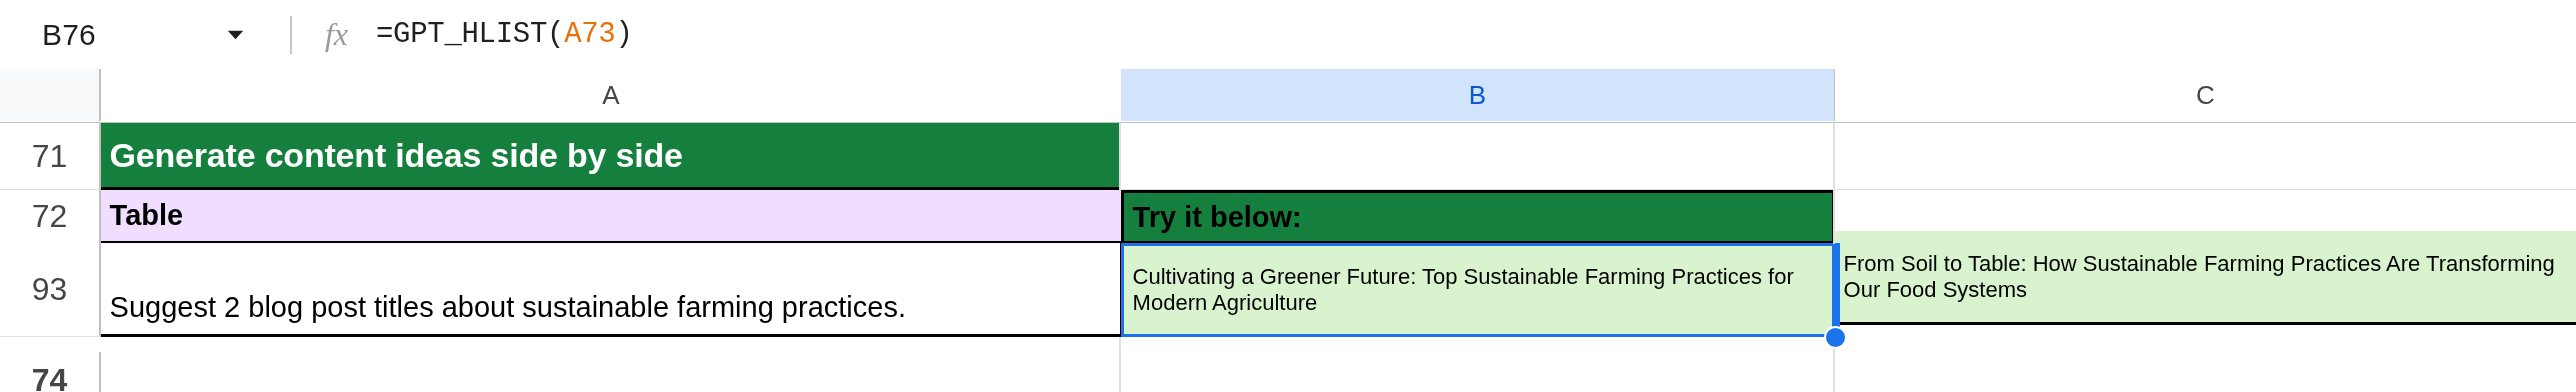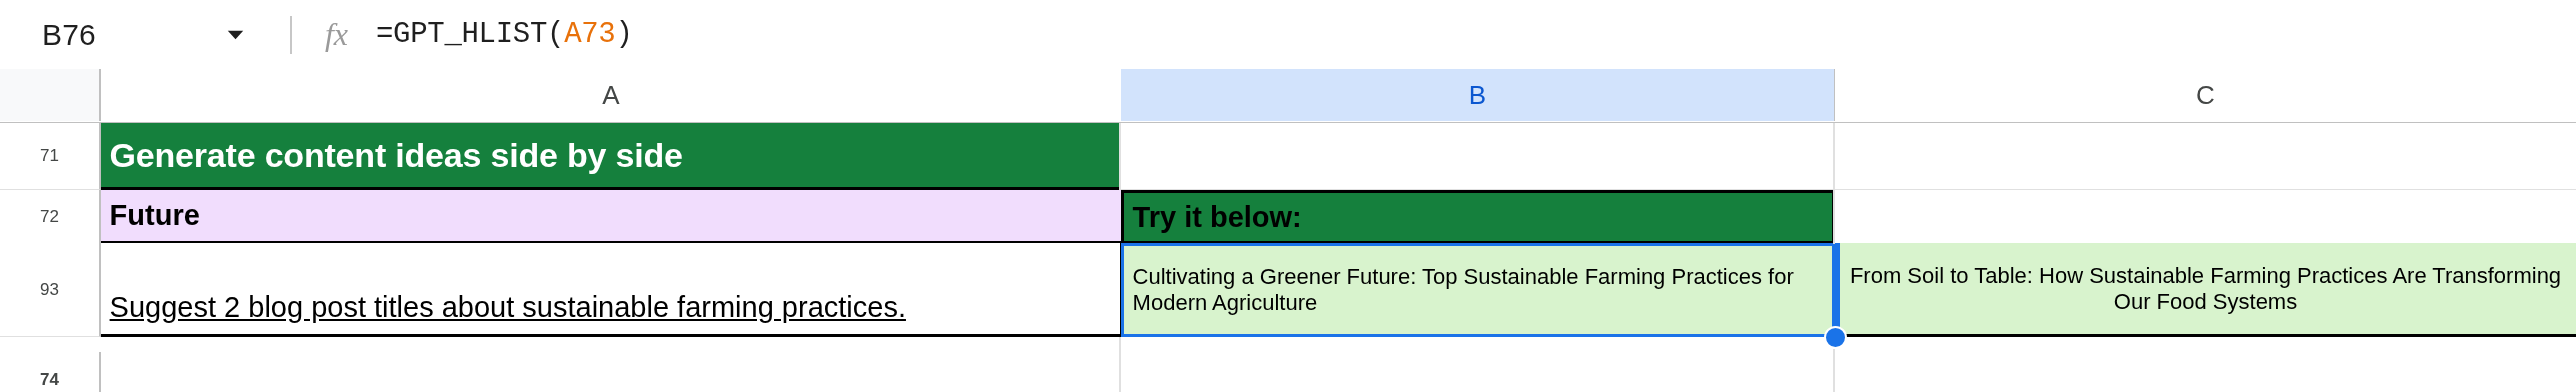--- a/index.html
+++ b/index.html
@@ -119,21 +119,21 @@
     position: absolute;
     left: 0;
     width: 101px;
     background: #ffffff;
     border-right: 2.9px solid #c0c0c0;
     border-bottom: 1.9px solid #e0e0e0;
     box-sizing: border-box;
     display: flex;
     align-items: center;
     justify-content: center;
-    font-size: 17px;
+    font-size: 32px;
     color: #444746;
     cursor: pointer;
     user-select: none;
   }
 
   
   .cell {
     position: absolute;
     box-sizing: border-box;
     font-size: 29px;
@@ -170,21 +170,20 @@
     border-left: 3.8px solid #000000;
     border-right: 3.8px solid #000000;
     border-bottom: 3.8px solid #000000;
   }
   .cell-prompt-text {
     background: #ffffff;
     align-items: flex-end;
     padding-bottom: 9.6px;
     border-bottom: 3.8px solid #000000;
     border-right: 2.9px solid #000000;
-    text-decoration: underline;
   }
   .cell-result {
     background: #d8f3cd;
     align-items: center;
     border-bottom: 3.8px solid #000000;
     font-size: 22px;
   }
   .cell-result.selected-cell {
     border: 3.8px solid #1a73e8;
     background: #d8f3cd;
@@ -267,36 +266,36 @@
     <span>74</span>
   </div>
 
   <div class="cell cell-title" style="left:101px; top:54px; width:1021px; height:67px;">
     <span>Generate content ideas side by side</span>
   </div>
   <div class="cell cell-empty" style="left:1121px; top:54px; width:714px; height:67px; border-bottom:1.9px solid #e0e0e0;"></div>
   <div class="cell cell-empty" style="left:1835px; top:54px; width:741px; height:67px; border-bottom:1.9px solid #e0e0e0;"></div>
 
   <div class="cell cell-prompt-label" style="left:101px; top:121px; width:1021px; height:54px;">
-    <span>Future</span>
+    <span>Table</span>
   </div>
   <div class="cell cell-tryit" style="left:1121px; top:121px; width:714px; height:54px;">
     <span>Try it below:</span>
   </div>
   <div class="cell cell-empty" style="left:1835px; top:121px; width:741px; height:54px;"></div>
 
   <div class="cell cell-prompt-text" style="left:101px; top:174px; width:1021px; height:94px;">
     <span>Suggest 2 blog post titles about sustainable farming practices.</span>
   </div>
 
   <div class="cell cell-result selected-cell" style="left:1121px; top:174px; width:714px; height:94px;">
     <span>Cultivating a Greener Future: Top Sustainable Farming Practices for Modern Agriculture</span>
   </div>
 
-  <div class="cell cell-result" style="left:1835px; top:174px; width:741px; height:94px;text-align:center;">
+  <div class="cell cell-result" style="left:1835px; top:162px; width:741px; height:94px;">
     <span>From Soil to Table: How Sustainable Farming Practices Are Transforming Our Food Systems</span>
   </div>
 
   <div class="sel-edge-v" style="left:1835px; top:174px; height:94px;"></div>
 
   <div class="fill-handle" style="left:1824px; top:257px;"></div>
 
   <div class="cell cell-empty" style="left:101px; top:268px; width:1021px; height:56px; border-bottom:none;"></div>
   <div class="cell cell-empty" style="left:1121px; top:268px; width:714px; height:56px; border-bottom:none;"></div>
   <div class="cell cell-empty" style="left:1835px; top:268px; width:741px; height:56px; border-bottom:none;"></div>

